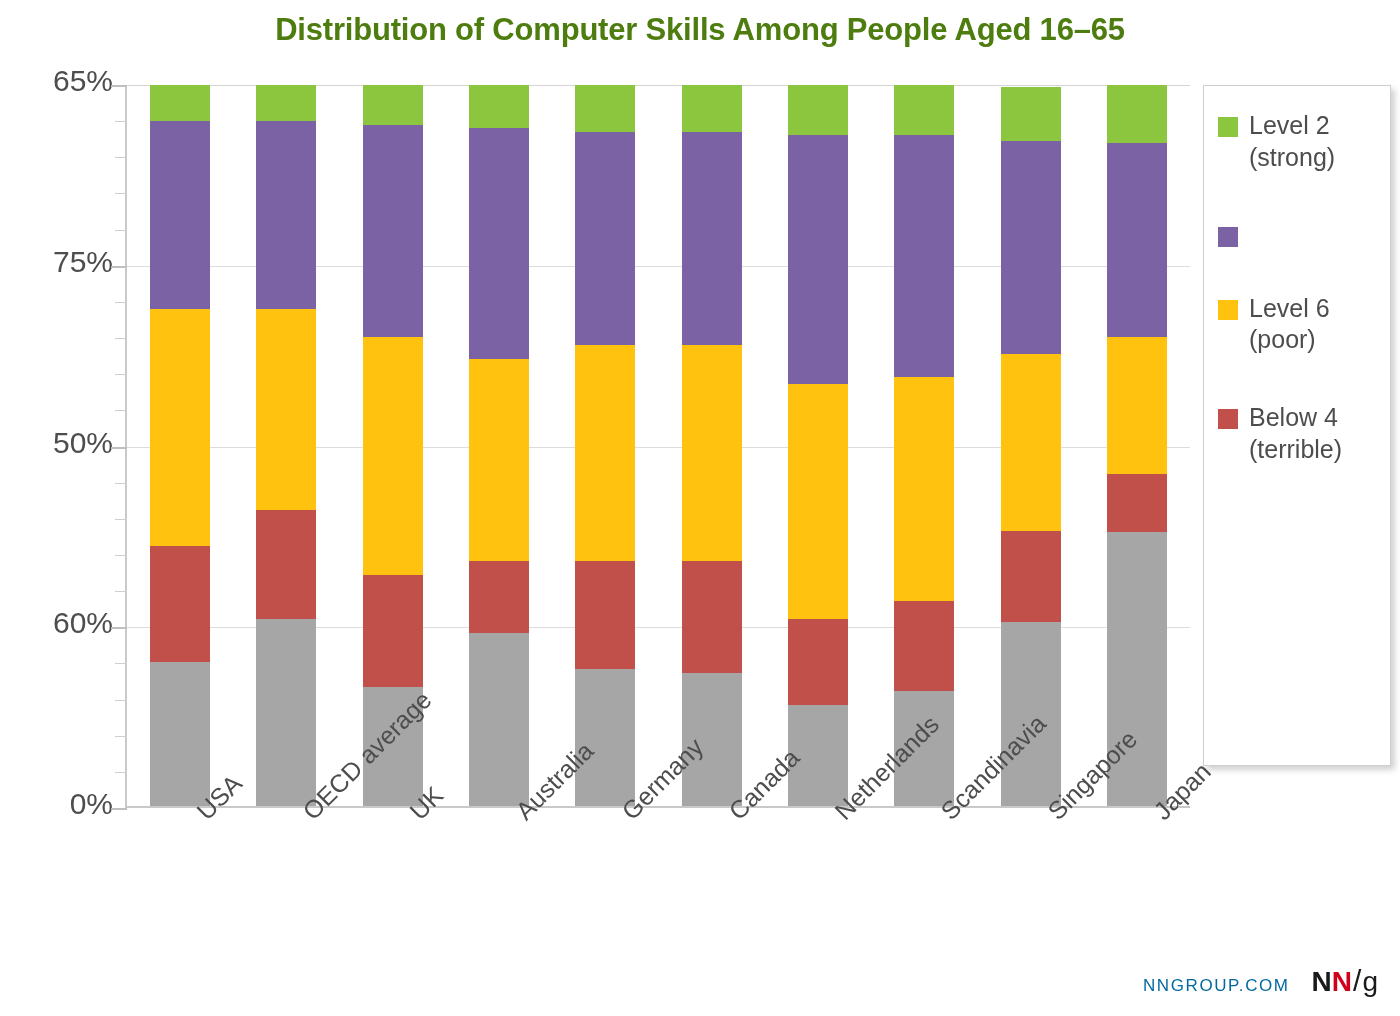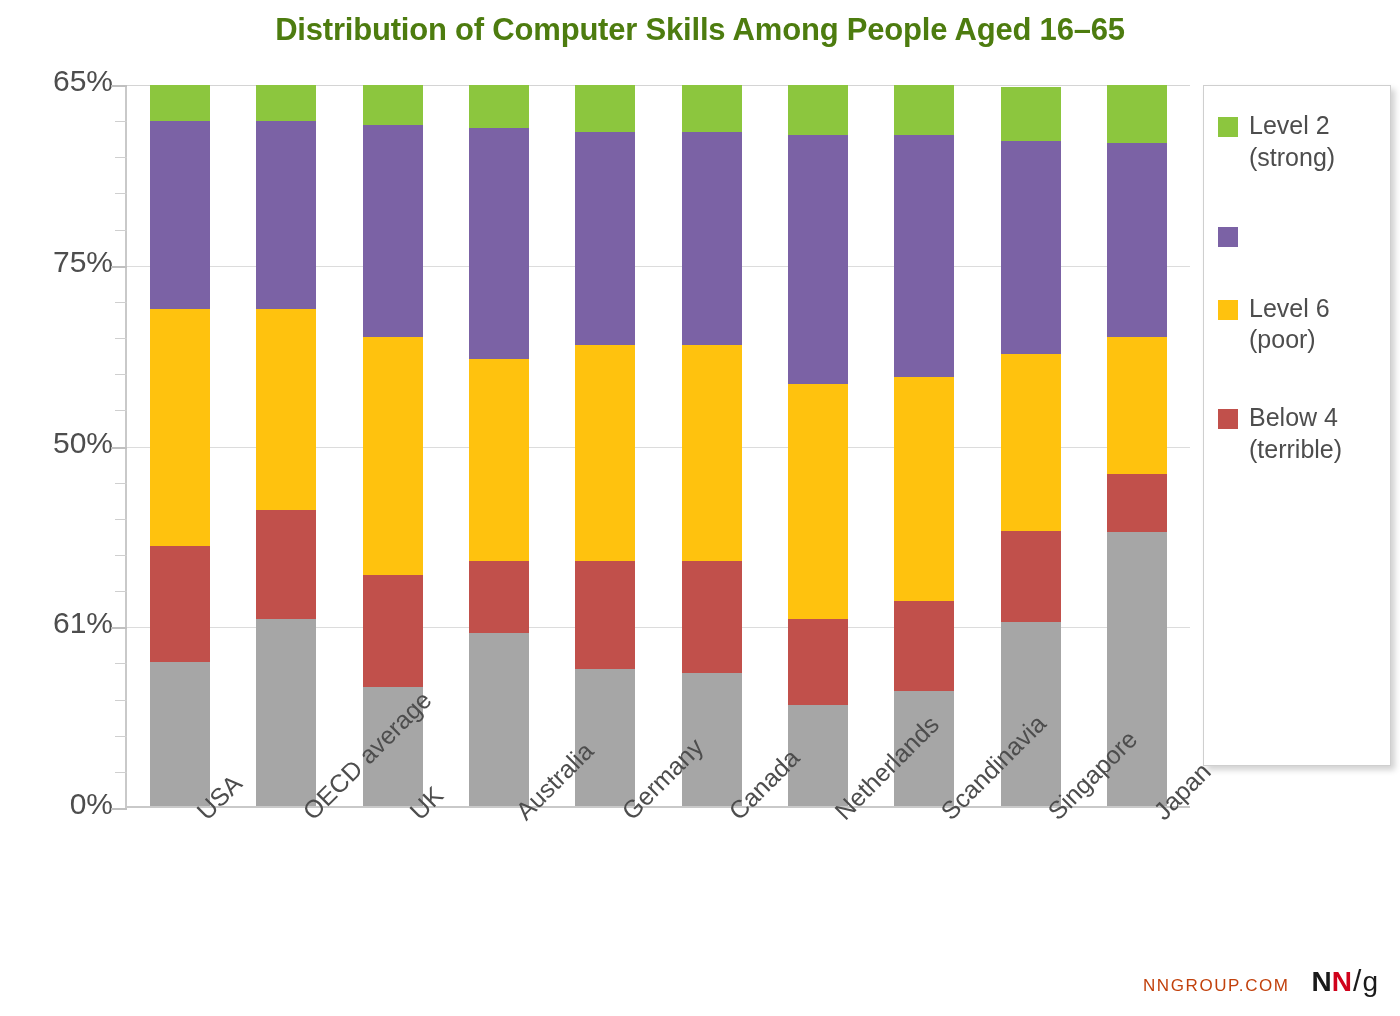--- a/index.html
+++ b/index.html
@@ -124,40 +124,40 @@
   
   .footer {
     position: absolute;
     right: 22px; bottom: 18px;
     display: flex;
     align-items: baseline;
   }
   .footer-url {
     font-size: 17px;
     letter-spacing: 1.6px;
-    color: #c2410c;
+    color: #0369a1;
     margin-right: 22px;
   }
   .logo { font-size: 28px; font-weight: bold; color: #1a1a1a; display: flex; align-items: baseline; }
   .logo .n2 { color: #d0021b; }
   .logo .slash { font-weight: normal; font-size: 30px; margin: 0 1px; }
   .logo .g { font-weight: normal; font-size: 28px; font-style: normal; }
 </style>
 </head>
 <body>
 
 <div id="root">
 
   <div class="chart-title">Distribution of Computer Skills Among People Aged 16–65</div>
 
   <div id="ylabels">
       <div class="ylabel" style="top: 64px;">65%</div>
       <div class="ylabel" style="top: 244.75px;">75%</div>
       <div class="ylabel" style="top: 425.5px;">50%</div>
-      <div class="ylabel" style="top: 606.25px;">61%</div>
+      <div class="ylabel" style="top: 606.25px;">60%</div>
       <div class="ylabel" style="top: 787px;">0%</div>
     </div>
 
   <div class="plot">
     <div id="grid">
         <div class="gridline top" style="top: 0px;"></div>
         <div class="gridline" style="top: 180.75px;"></div>
         <div class="gridline" style="top: 361.5px;"></div>
         <div class="gridline" style="top: 542.25px;"></div>
       </div>

